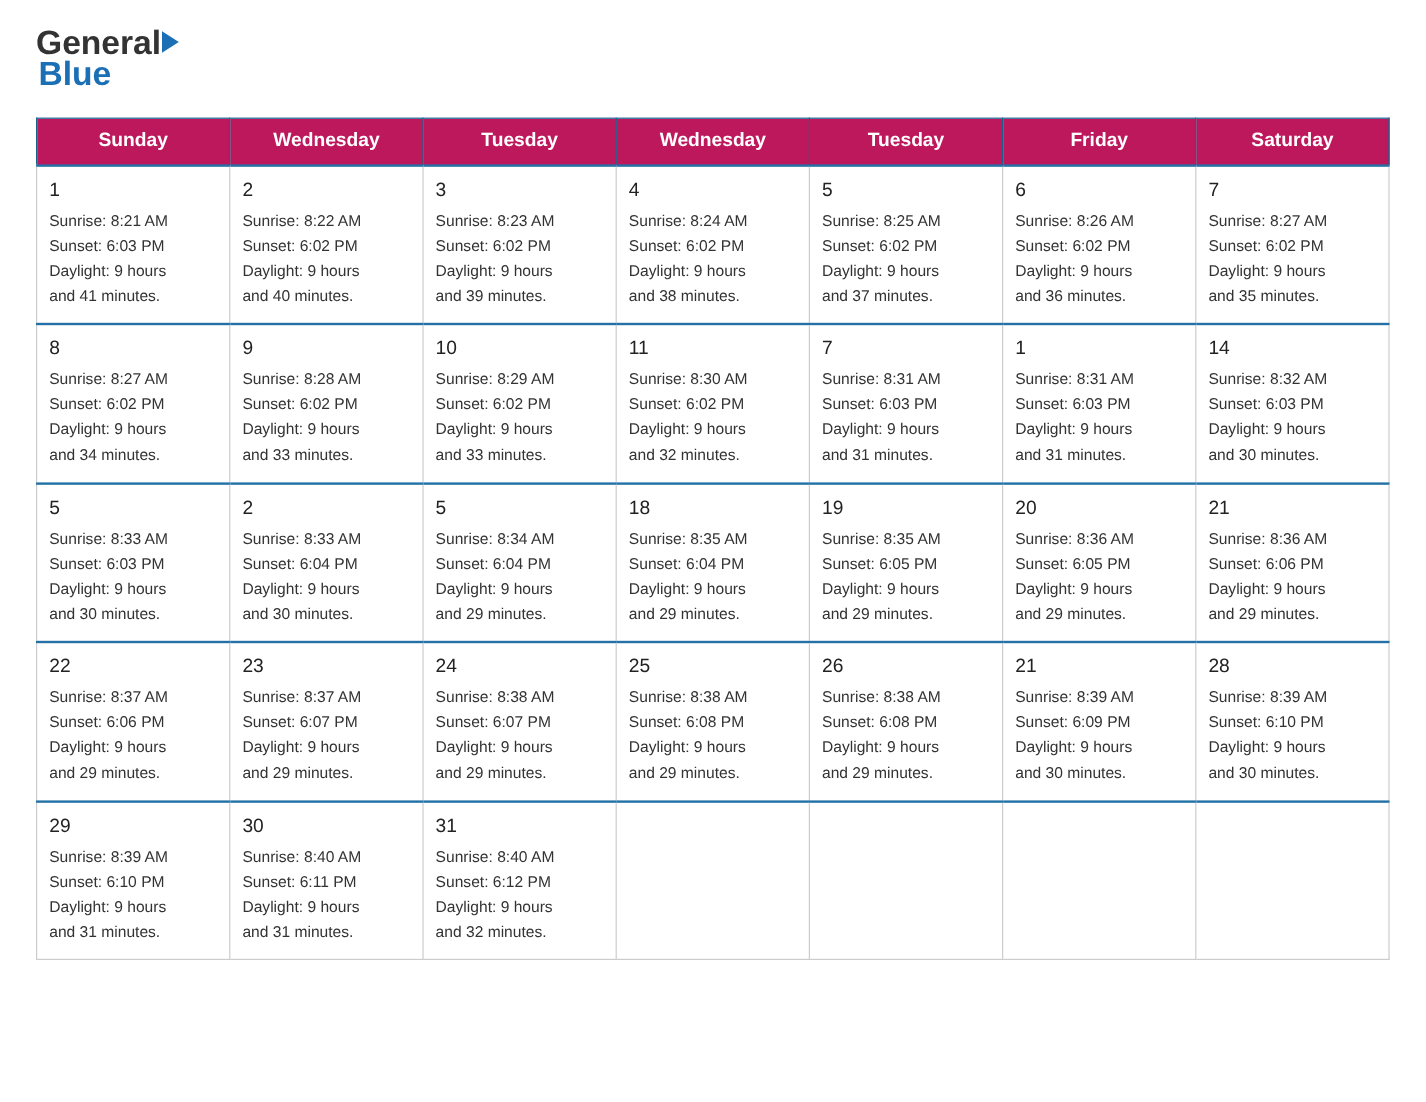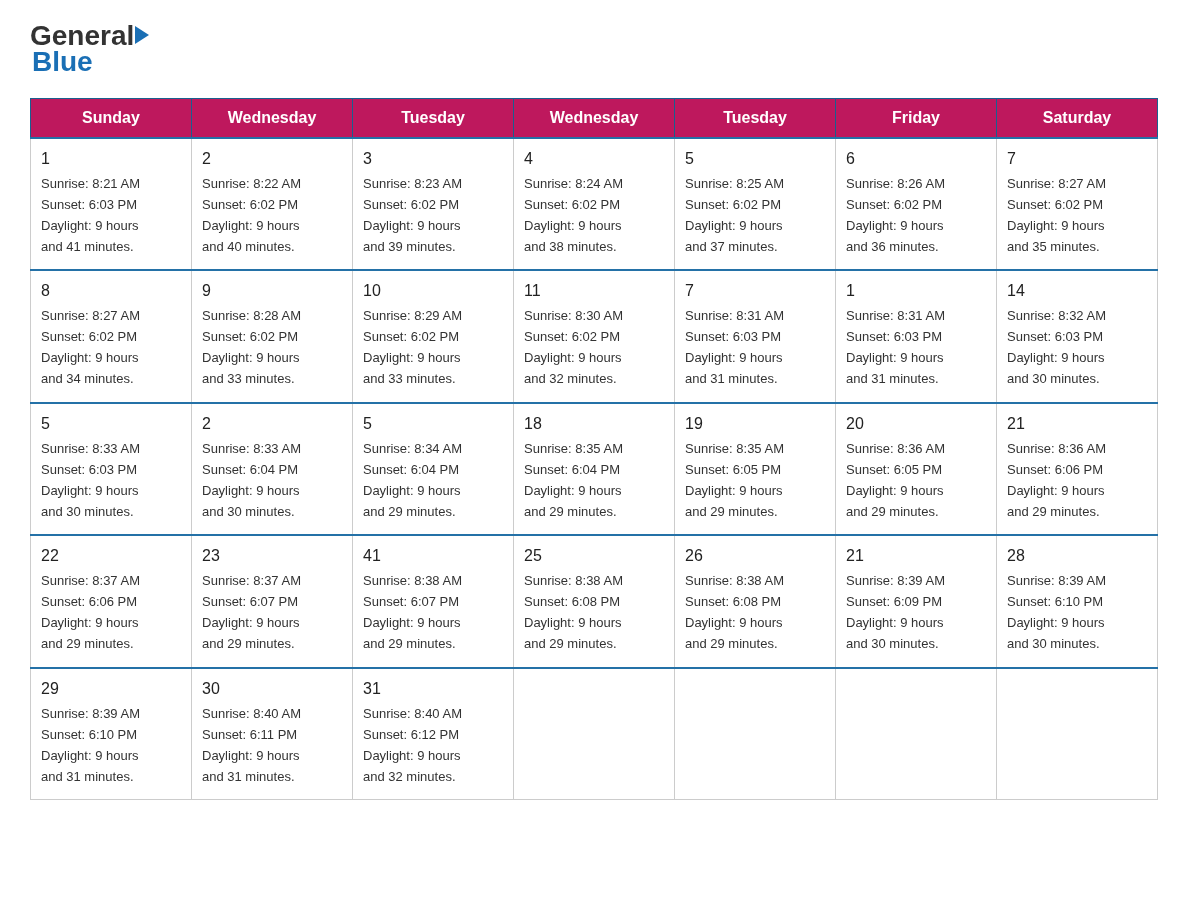--- a/index.html
+++ b/index.html
@@ -154,21 +154,21 @@
         <td><span class="day-num">2</span><span class="day-info">Sunrise: 8:33 AM<br>Sunset: 6:04 PM<br>Daylight: 9 hours<br>and 30 minutes.</span></td>
         <td><span class="day-num">5</span><span class="day-info">Sunrise: 8:34 AM<br>Sunset: 6:04 PM<br>Daylight: 9 hours<br>and 29 minutes.</span></td>
         <td><span class="day-num">18</span><span class="day-info">Sunrise: 8:35 AM<br>Sunset: 6:04 PM<br>Daylight: 9 hours<br>and 29 minutes.</span></td>
         <td><span class="day-num">19</span><span class="day-info">Sunrise: 8:35 AM<br>Sunset: 6:05 PM<br>Daylight: 9 hours<br>and 29 minutes.</span></td>
         <td><span class="day-num">20</span><span class="day-info">Sunrise: 8:36 AM<br>Sunset: 6:05 PM<br>Daylight: 9 hours<br>and 29 minutes.</span></td>
         <td><span class="day-num">21</span><span class="day-info">Sunrise: 8:36 AM<br>Sunset: 6:06 PM<br>Daylight: 9 hours<br>and 29 minutes.</span></td>
       </tr>
       <tr>
         <td><span class="day-num">22</span><span class="day-info">Sunrise: 8:37 AM<br>Sunset: 6:06 PM<br>Daylight: 9 hours<br>and 29 minutes.</span></td>
         <td><span class="day-num">23</span><span class="day-info">Sunrise: 8:37 AM<br>Sunset: 6:07 PM<br>Daylight: 9 hours<br>and 29 minutes.</span></td>
-        <td><span class="day-num">41</span><span class="day-info">Sunrise: 8:38 AM<br>Sunset: 6:07 PM<br>Daylight: 9 hours<br>and 29 minutes.</span></td>
+        <td><span class="day-num">24</span><span class="day-info">Sunrise: 8:38 AM<br>Sunset: 6:07 PM<br>Daylight: 9 hours<br>and 29 minutes.</span></td>
         <td><span class="day-num">25</span><span class="day-info">Sunrise: 8:38 AM<br>Sunset: 6:08 PM<br>Daylight: 9 hours<br>and 29 minutes.</span></td>
         <td><span class="day-num">26</span><span class="day-info">Sunrise: 8:38 AM<br>Sunset: 6:08 PM<br>Daylight: 9 hours<br>and 29 minutes.</span></td>
         <td><span class="day-num">21</span><span class="day-info">Sunrise: 8:39 AM<br>Sunset: 6:09 PM<br>Daylight: 9 hours<br>and 30 minutes.</span></td>
         <td><span class="day-num">28</span><span class="day-info">Sunrise: 8:39 AM<br>Sunset: 6:10 PM<br>Daylight: 9 hours<br>and 30 minutes.</span></td>
       </tr>
       <tr>
         <td><span class="day-num">29</span><span class="day-info">Sunrise: 8:39 AM<br>Sunset: 6:10 PM<br>Daylight: 9 hours<br>and 31 minutes.</span></td>
         <td><span class="day-num">30</span><span class="day-info">Sunrise: 8:40 AM<br>Sunset: 6:11 PM<br>Daylight: 9 hours<br>and 31 minutes.</span></td>
         <td><span class="day-num">31</span><span class="day-info">Sunrise: 8:40 AM<br>Sunset: 6:12 PM<br>Daylight: 9 hours<br>and 32 minutes.</span></td>
         <td class="empty-cell"></td>

